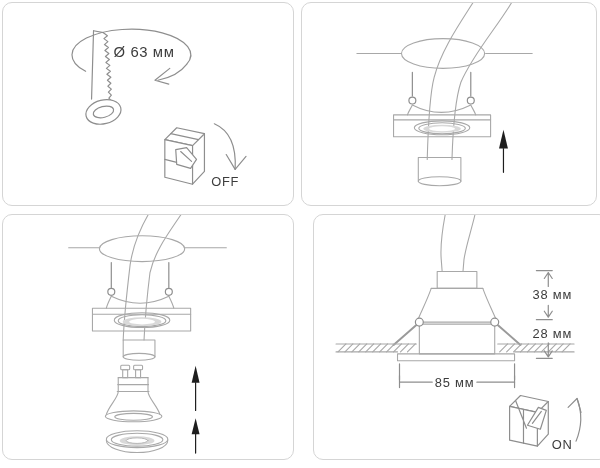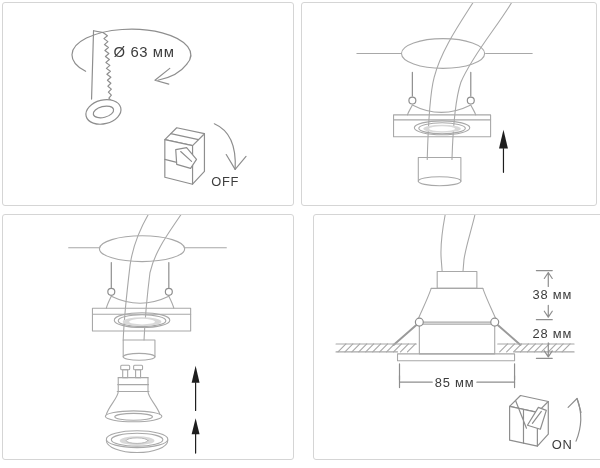--- a/index.html
+++ b/index.html
@@ -1,18 +1,18 @@
 <!DOCTYPE html>
 <html><head>
 <meta charset="utf-8">
 <style>
   html,body{margin:0;padding:0;background:#fff;}
   .board{position:relative;width:600px;height:468px;background:#fff;overflow:hidden;
          font-family:"Liberation Sans",sans-serif;}
-  .panel{position:absolute;background:#fff;border:1.6px solid #d5d5d5;border-radius:3px;box-sizing:border-box;}
+  .panel{position:absolute;background:#fff;border:1.6px solid #d5d5d5;border-radius:10px;box-sizing:border-box;}
   .panel svg{display:block;width:100%;height:100%;}
   #p1{left:2px;top:2px;width:292px;height:204px;}
   #p2{left:301px;top:2px;width:296px;height:204px;}
   #p3{left:2px;top:214px;width:292px;height:246px;}
   #p4{left:313px;top:214px;width:296px;height:246px;}
   svg{stroke-linecap:round;stroke-linejoin:round;}
   .ln{fill:none;stroke:#a8a8a8;stroke-width:1.1;}
   .ln2{fill:none;stroke:#8e8e8e;stroke-width:1.2;}
   .lnthick{fill:none;stroke:#9a9a9a;stroke-width:2;}
   .shade{fill:#d9d9d9;stroke:none;}

